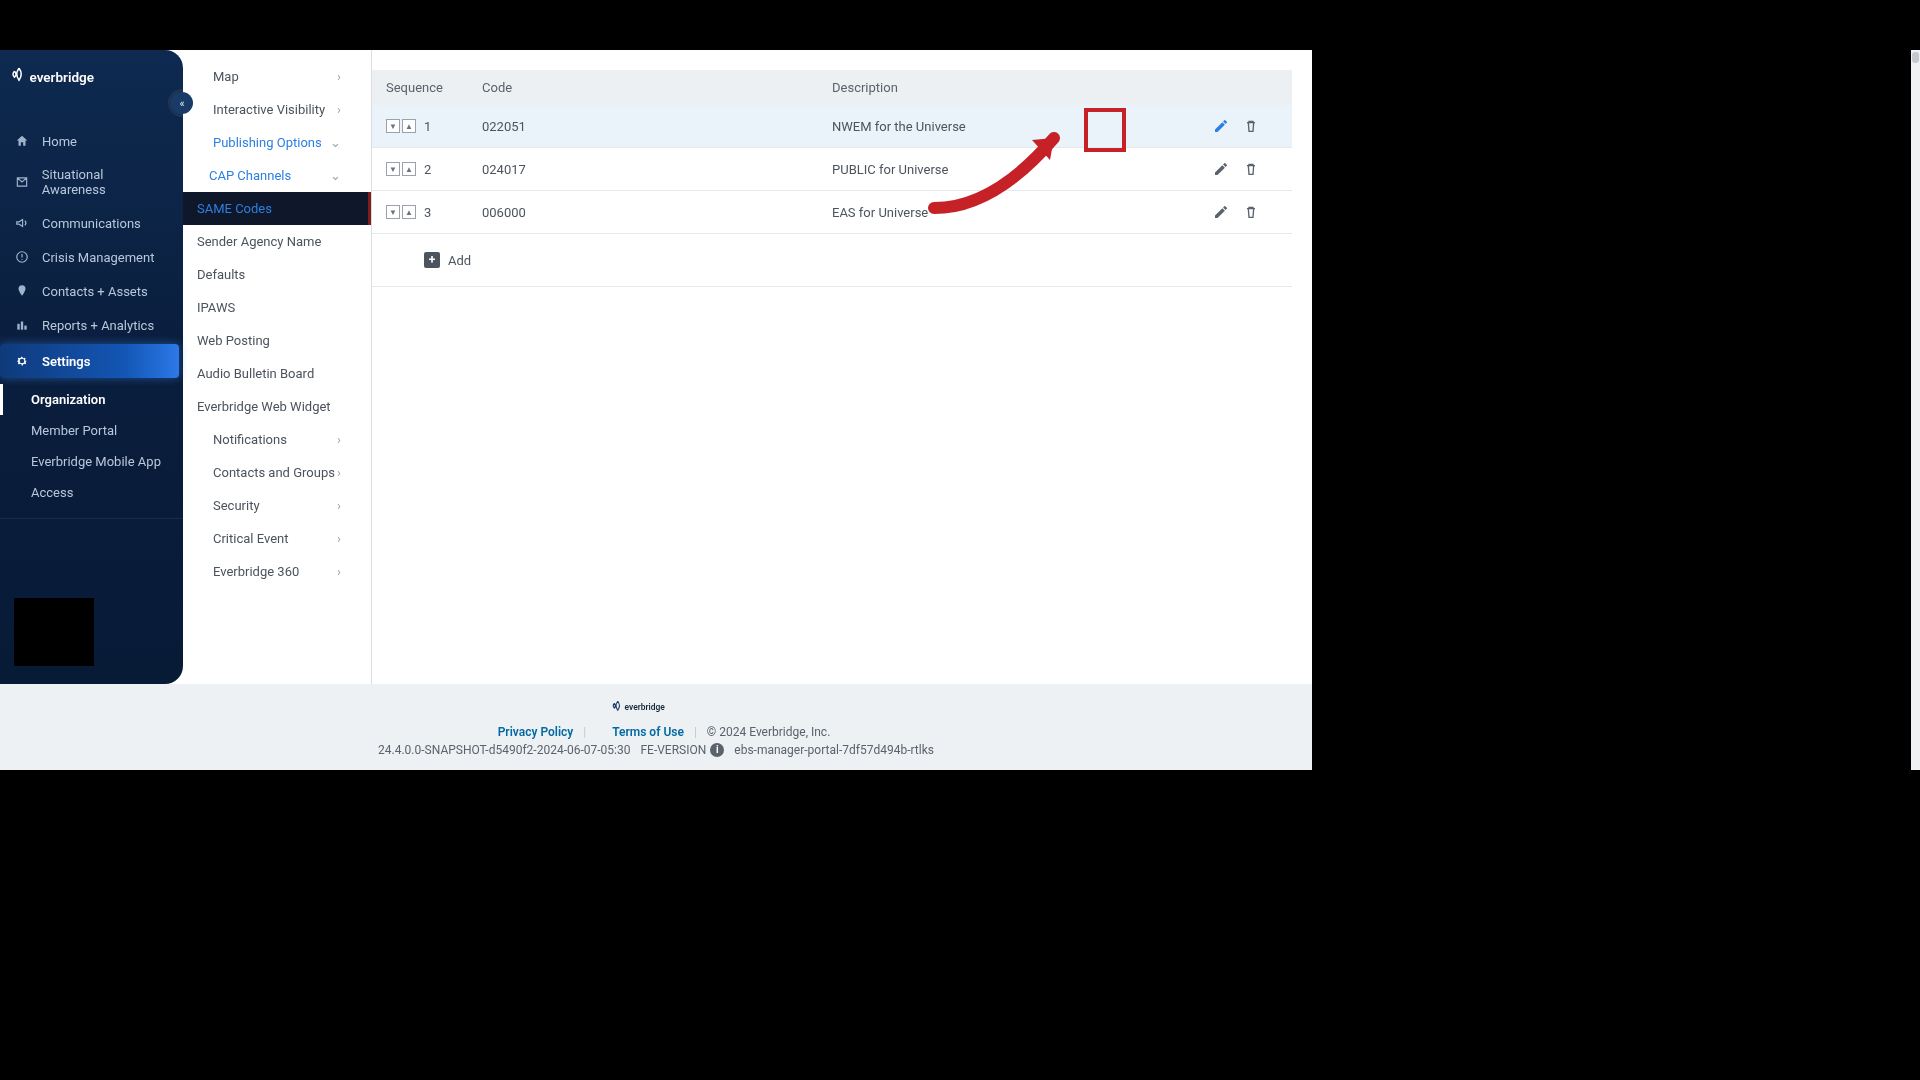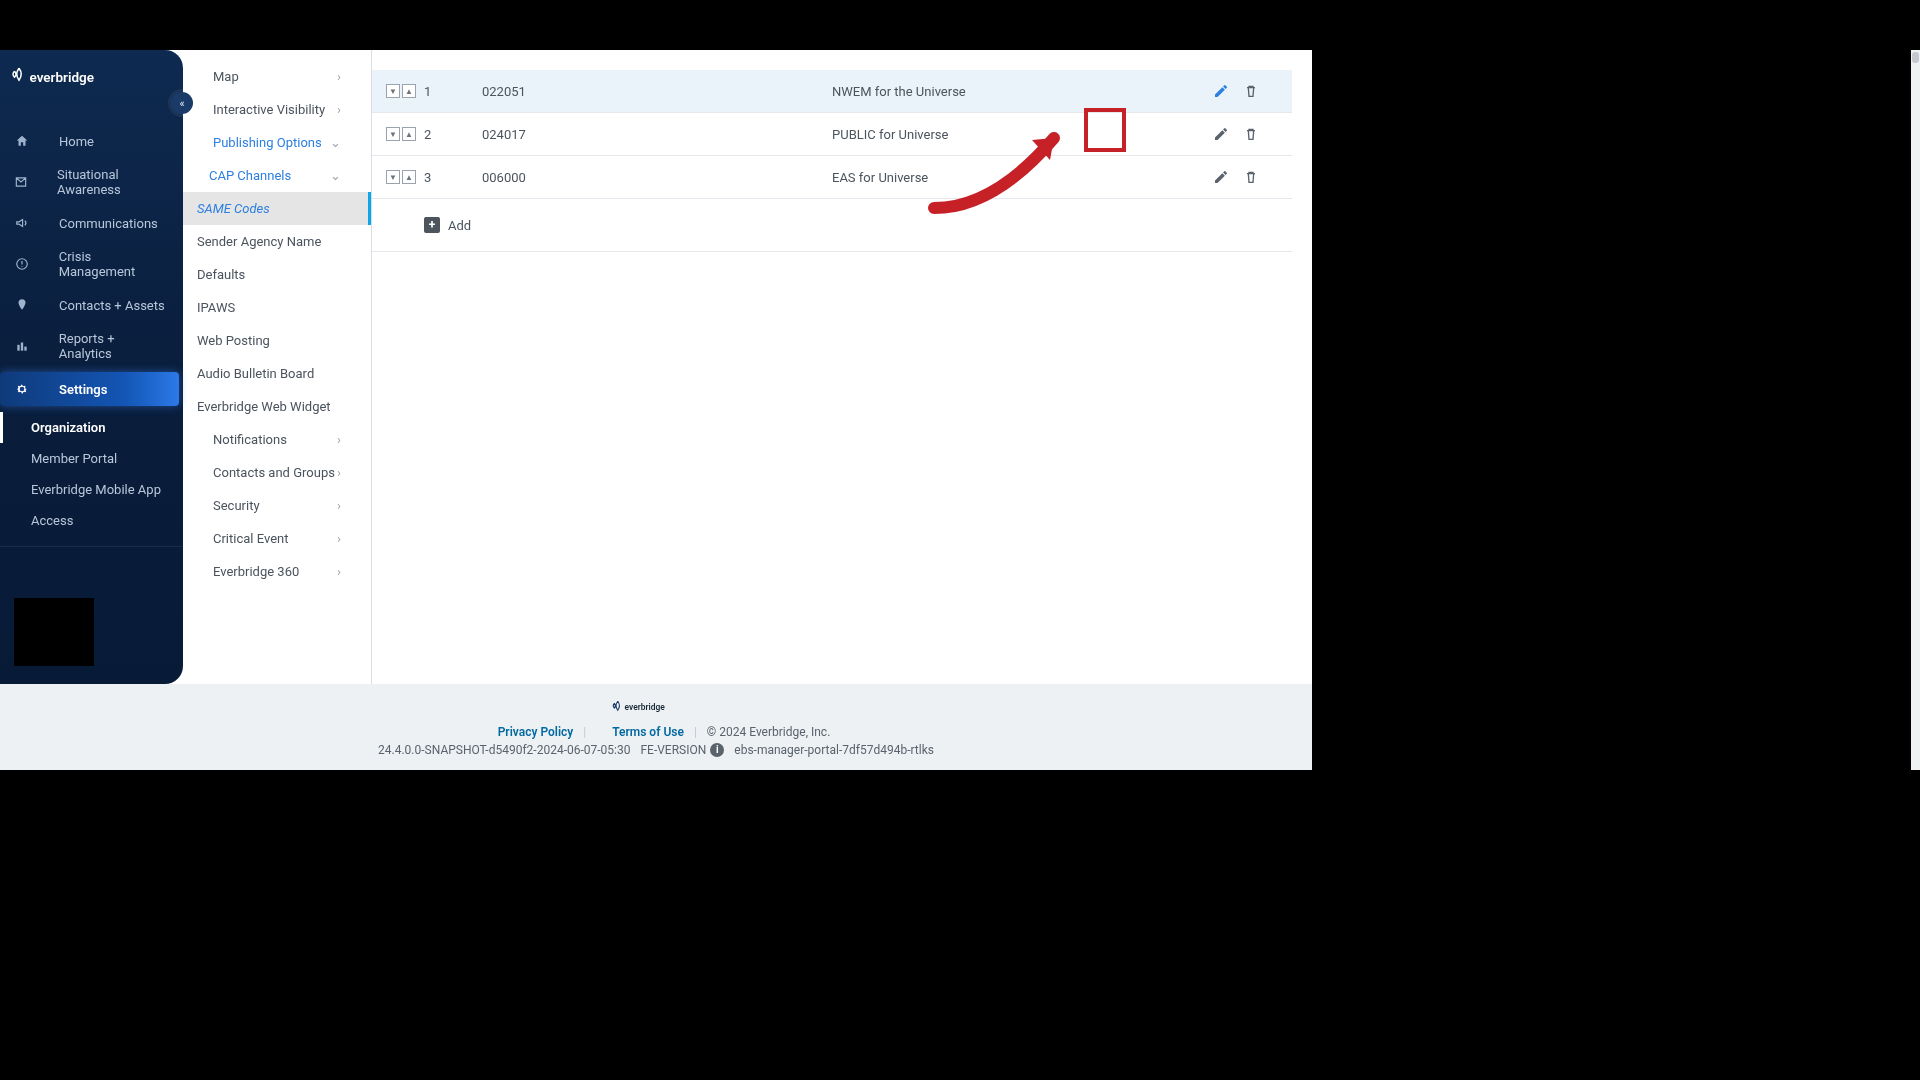--- a/index.html
+++ b/index.html
@@ -6,38 +6,38 @@
 html,body { width:1920px; height:1080px; background:#000; overflow:hidden; }
 .letterbox { position:absolute; top:50px; left:0; width:1312px; height:720px; background:#fff; display:flex; flex-direction:column; }
 .app { flex:1; display:flex; position:relative; overflow:hidden; }
 
 
 .sidebar1 { width:183px; background:linear-gradient(180deg,#0e2a50 0%, #0a1e3d 50%, #071a36 100%); color:#cfd8e3; display:flex; flex-direction:column; position:relative; border-top-right-radius:18px; border-bottom-right-radius:18px; }
 .logo { padding:14px 10px 6px 10px; }
 .logo svg { width:120px; height:28px; }
 .collapse-badge { position:absolute; top:42px; right:-10px; width:22px; height:22px; border-radius:11px; background:#1a3b68; color:#e3ecf7; display:flex; align-items:center; justify-content:center; font-size:11px; box-shadow:0 0 0 3px rgba(255,255,255,0.06); cursor:pointer; }
 .navlist { padding-top:22px; }
-.navitem { display:flex; align-items:center; gap:29px; padding:9px 14px; font-size:13px; color:#b8c7da; cursor:pointer; }
+.navitem { display:flex; align-items:center; gap:12px; padding:9px 14px; font-size:13px; color:#b8c7da; cursor:pointer; }
 .navitem .ico { width:16px; height:16px; display:flex; align-items:center; justify-content:center; color:#9fb3cc; }
 .navitem.active { background:linear-gradient(90deg,#0f3a7a 0%, #1356b5 70%, #2c79e8 100%); color:#fff; font-weight:600; border-radius:4px; margin:2px 4px 2px 0; box-shadow:0 0 10px rgba(60,140,255,.45); }
 .navitem.active .ico { color:#fff; }
 .subnav { padding:4px 0 10px 0; border-bottom:1px solid rgba(255,255,255,0.07);}
 .subnav .subitem { padding:8px 14px 8px 28px; font-size:13px; color:#b8c7da; cursor:pointer; border-left:3px solid transparent;}
 .subnav .subitem.sel { color:#fff; font-weight:600; border-left:3px solid #fff; }
 .blackbox { position:absolute; left:14px; bottom:18px; width:80px; height:68px; background:#000; }
 
 
 .sidebar2 { width:189px; background:#fff; border-right:1px solid #d9dee4; padding:10px 0; overflow:auto; }
 .s2item { display:flex; align-items:center; justify-content:space-between; padding:9px 30px; font-size:13px; color:#4b535d; cursor:pointer; }
 .s2item.sel { color:#2d7fe0; }
 .s2item .chev { color:#9aa3ad; }
 .s2child1 { padding-left:26px; }
 .s2child2 { padding-left:40px; }
 .s2leaf { padding:9px 14px; font-size:13px; color:#4b535d; cursor:pointer; }
-.s2leaf.active { color:#2d7fe0; background:#e5e5e5; border-right:3px solid #0ea5e9;font-style:italic; }
+.s2leaf.active { color:#2d7fe0; background:#0f172a; border-right:3px solid #7f1d1d; }
 
 
 .main { flex:1; background:#fff; display:flex; flex-direction:column; position:relative; }
 .tablewrap { margin:20px 20px 0 0; }
 .thead { display:flex; background:#edf0f3; color:#5a626c; font-size:13px; padding:10px 0; }
 .col-seq{ width:110px; padding-left:14px;}
 .col-code{ width:350px;}
 .col-desc{ flex:1;}
 .col-act{ width:200px; text-align:right; padding-right:30px;}
 .trow { display:flex; align-items:center; padding:12px 0; border-bottom:1px solid #e5e9ed; font-size:13px; color:#4c545e; }
@@ -197,20 +197,26 @@
           <span class="chev">›</span>
         </div>
     <div class="s2item">
           <span>Everbridge 360</span>
           <span class="chev">›</span>
         </div>
   </div>
 
   <div class="main">
     <div class="tablewrap">
+      <div class="thead">
+        <div class="col-seq">Sequence</div>
+        <div class="col-code">Code</div>
+        <div class="col-desc">Description</div>
+        <div class="col-act"></div>
+      </div>
 
       <div class="trow highlight">
         <div class="col-seq">
               <span class="sortbtns">
                 <span class="sortbtn">▼</span>
                 <span class="sortbtn">▲</span>
               </span>
               <span>1</span>
             </div>
         <div class="col-code">022051</div>

